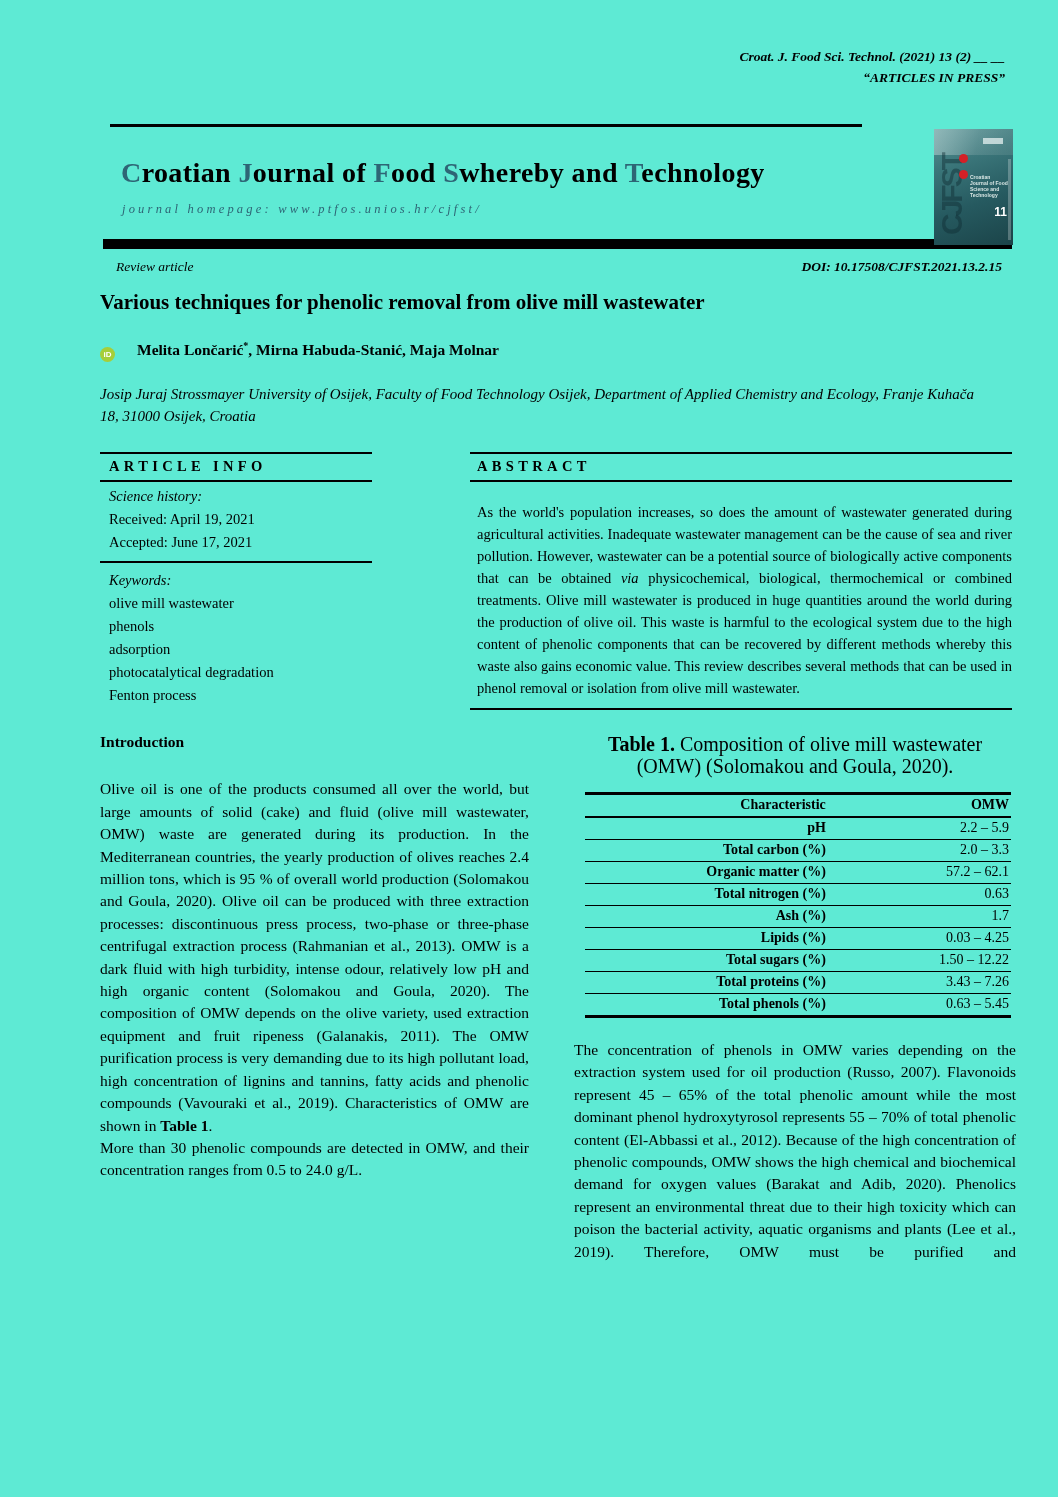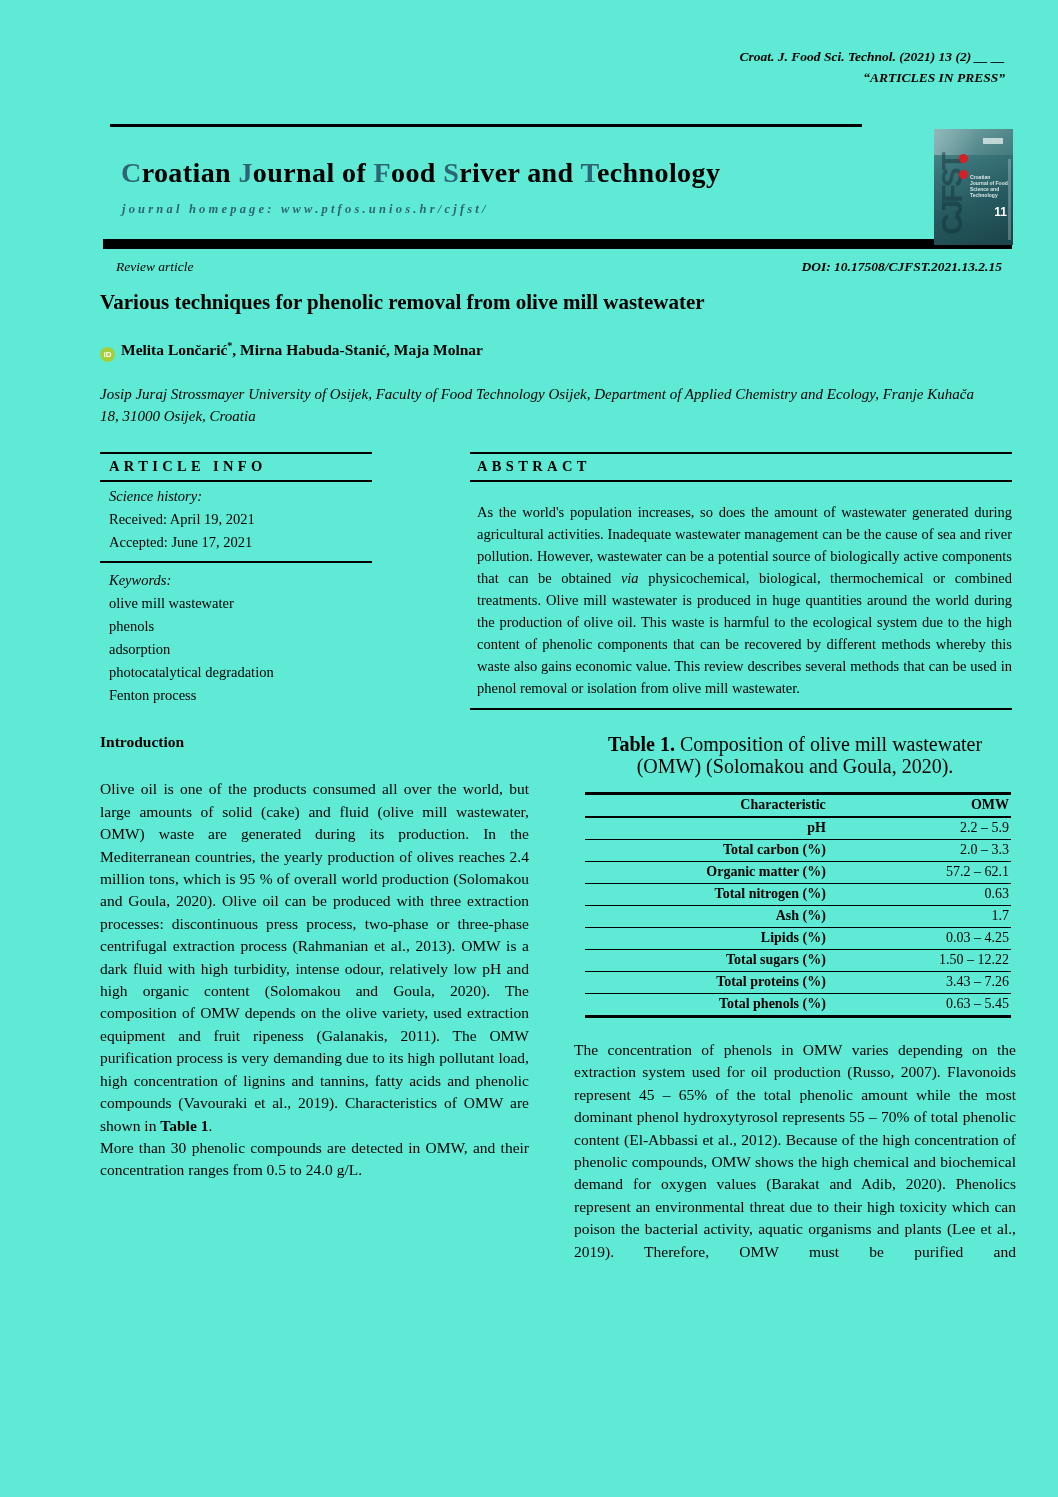--- a/index.html
+++ b/index.html
@@ -14,21 +14,21 @@
     font-size:13.5px; font-style:italic; font-weight:bold; line-height:21px;
   }
   .masthead-rule { position:absolute; left:110px; top:124px; width:752px; height:3px; background:#000; }
   .masthead-title {
     position:absolute; left:121px; top:157px;
     font-size:28px; font-weight:bold; letter-spacing:0.4px; white-space:nowrap;
   }
   .accent { color:#2e6575; }
   .masthead-homepage {
     position:absolute; left:122px; top:202px;
-    font-size:12.5px; font-weight:bold; font-style:italic;
+    font-size:12.5px; font-weight:normal; font-style:italic;
     letter-spacing:3.2px; color:#2e6575; white-space:nowrap;
   }
   
   .logo {
     position:absolute; left:934px; top:129px; width:79px; height:116px; z-index:2; overflow:hidden;
     background:linear-gradient(160deg,#5b9496 0%,#3a7579 30%,#265a60 62%,#1b4449 100%);
   }
   .logo-sheen { position:absolute; top:0; left:0; right:0; height:26px;
     background:linear-gradient(100deg,rgba(190,215,215,0.55),rgba(255,255,255,0.12) 55%,rgba(120,160,160,0.25)); }
   .logo-toplabel { position:absolute; top:9px; right:10px; width:20px; height:6px; background:rgba(230,240,240,0.75); }
@@ -53,21 +53,21 @@
   .meta-article-type { position:absolute; left:116px; top:259px; font-style:italic; font-size:13.5px; }
   .meta-doi { position:absolute; right:56px; top:259px; font-style:italic; font-weight:bold; font-size:13.5px; }
 
   .article-title { position:absolute; left:100px; top:290px; font-size:21px; font-weight:bold; }
 
   .authors { position:absolute; left:100px; top:341px; font-size:15.5px; font-weight:bold; }
   .orcid {
     display:inline-block; width:15px; height:15px; border-radius:50%;
     background:#a6ce39; color:#fff; font-family:"Liberation Sans", sans-serif;
     font-size:8px; font-weight:bold; text-align:center; line-height:15px;
-    margin-right:6px; vertical-align:-2px;
+    margin-right:22px; vertical-align:-2px;
   }
   .affiliation { position:absolute; left:100px; top:384px; width:880px;
     font-size:15px; font-style:italic; line-height:21.5px; }
 
   .info-col { position:absolute; left:100px; top:452px; width:272px; font-size:14.5px; line-height:23px; }
   .col-heading {
     font-weight:bold; font-size:14.5px; letter-spacing:0.30em; line-height:19px;
     border-top:2.5px solid #000; border-bottom:2px solid #000; padding:3px 0 4px 9px;
   }
   .info-body { padding:3px 0 0 9px; }
@@ -105,21 +105,21 @@
 <body>
 
 <div class="page">
 
   <div class="journal-ref">
     <div>Croat. J. Food Sci. Technol. (2021) 13 (2) __ __</div>
     <div>“ARTICLES IN PRESS”</div>
   </div>
 
   <div class="masthead-rule"></div>
-  <div class="masthead-title"><span class="accent">C</span><span>roatian </span><span class="accent">J</span><span>ournal of </span><span class="accent">F</span><span>ood </span><span class="accent">S</span><span>river and </span><span class="accent">T</span><span>echnology</span></div>
+  <div class="masthead-title"><span class="accent">C</span><span>roatian </span><span class="accent">J</span><span>ournal of </span><span class="accent">F</span><span>ood </span><span class="accent">S</span><span>whereby and </span><span class="accent">T</span><span>echnology</span></div>
   <div class="masthead-homepage">journal homepage: www.ptfos.unios.hr/cjfst/</div>
 
   <div class="logo">
     <div class="logo-sheen"></div>
     <div class="logo-toplabel"></div>
     <div class="logo-vtext">CJFST</div>
     <div class="logo-dot logo-dot1"></div>
     <div class="logo-dot logo-dot2"></div>
     <div class="logo-cover-title">Croatian Journal of Food Science and Technology</div>
     <div class="logo-issue">11</div>

